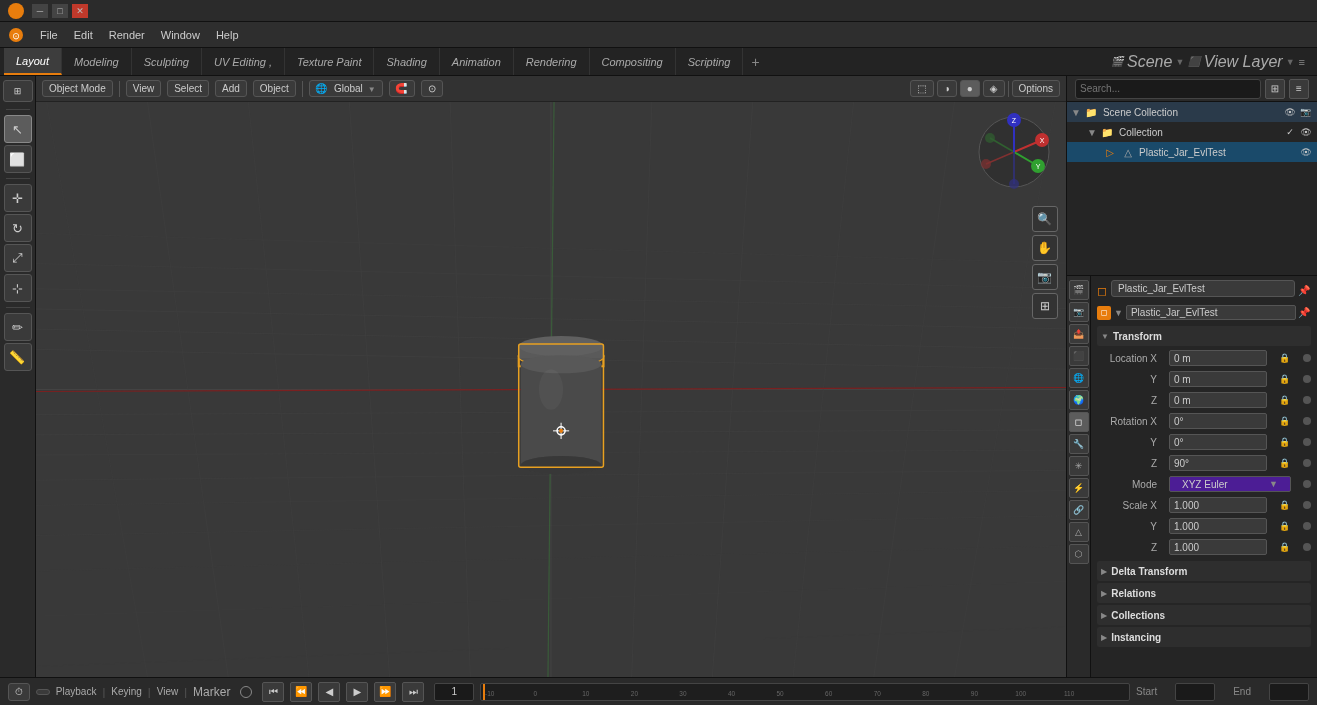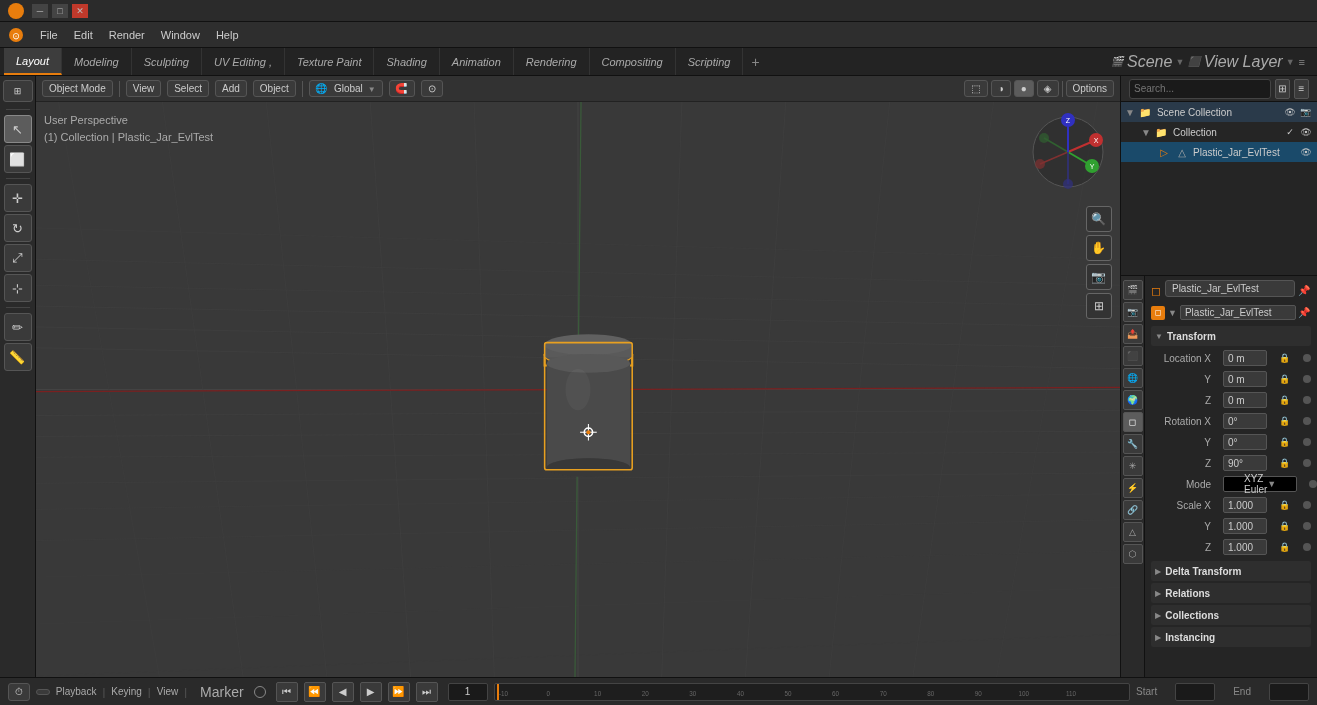--- a/index.html
+++ b/index.html
@@ -208,21 +208,21 @@
       border: 1px solid #666;
       border-radius: 3px;
       display: flex; align-items: center; justify-content: center;
       color: #ccc;
       cursor: pointer;
       font-size: 12px;
     }
 
     
     #right-panel {
-      width: 197px;
+      width: 251px;
       background: #252525;
       border-left: 1px solid #111;
       display: flex;
       flex-direction: column;
     }
     #outliner {
       height: 200px;
       border-bottom: 1px solid #111;
       display: flex;
       flex-direction: column;
@@ -358,26 +358,26 @@
       border-radius: 2px;
       color: #ccc;
       font-size: 10px;
       padding: 0 4px;
       display: flex;
       align-items: center;
     }
     .prop-value-select {
       flex: 1;
       height: 16px;
-      background: #000000;
+      background: #4c1d95;
       border: 1px solid #555;
       border-radius: 2px;
       color: #ccc;
       font-size: 10px;
-      padding: 0 20px;
+      padding: 0 12px;
       display: flex;
       align-items: center;
       justify-content: space-between;
     }
     .prop-lock {
       width: 12px; height: 12px;
       color: #666; font-size: 9px;
       display: flex; align-items: center; justify-content: center;
     }
     .prop-dot {
@@ -644,24 +644,20 @@
           <line x1="42" y1="96" x2="58" y2="96" stroke="#fff" stroke-width="1"></line>
           <line x1="50" y1="88" x2="50" y2="104" stroke="#fff" stroke-width="1"></line>
 
           <circle cx="50" cy="96" r="2" fill="#e87d0d"></circle>
 
           <ellipse cx="40" cy="55" rx="12" ry="20" fill="rgba(255,255,255,0.04)"></ellipse>
         </g>
       </svg>
     </div>
 
-    <div id="viewport-info">
-      <div style="font-size:11px;color:#aaa;">User Perspective</div>
-      <div style="font-size:11px;color:#aaa;">(1) Collection | Plastic_Jar_EvlTest</div>
-    </div>
 
     <div id="nav-gizmo">
       <svg width="80" height="80" viewBox="0 0 80 80">
 
         <circle cx="40" cy="40" r="35" fill="rgba(40,40,40,0.5)" stroke="#555" stroke-width="1"></circle>
 
         <line x1="40" y1="40" x2="68" y2="28" stroke="#c03030" stroke-width="2"></line>
         <circle cx="68" cy="28" r="7" fill="#c03030"></circle>
         <text x="68" y="31" text-anchor="middle" font-size="7" fill="white">X</text>
 
@@ -859,21 +855,21 @@
 <div id="bottom-bar">
 
   <div class="vp-btn">⏱</div>
   <div class="vp-btn"></div>
   <span style="font-size:10px;color:#aaa;">Playback</span>
   <span style="color:#555;">|</span>
   <span style="font-size:10px;color:#aaa;cursor:pointer;">Keying</span>
   <span style="color:#555;">|</span>
   <span style="font-size:10px;color:#aaa;cursor:pointer;">View</span>
   <span style="color:#555;">|</span>
-  <span style="font-size:14px;color:#aaa;cursor:pointer;margin-left:7px;">Marker</span>
+  <span style="font-size:12px;color:#aaa;cursor:pointer;">Marker</span>
 
   <div style="width:12px;height:12px;border:1px solid #888;border-radius:50%;margin:0 4px;"></div>
 
   <div class="timeline-btn">⏮</div>
   <div class="timeline-btn">⏪</div>
   <div class="timeline-btn">◀</div>
   <div class="timeline-btn">▶</div>
   <div class="timeline-btn">⏩</div>
   <div class="timeline-btn">⏭</div>
 

